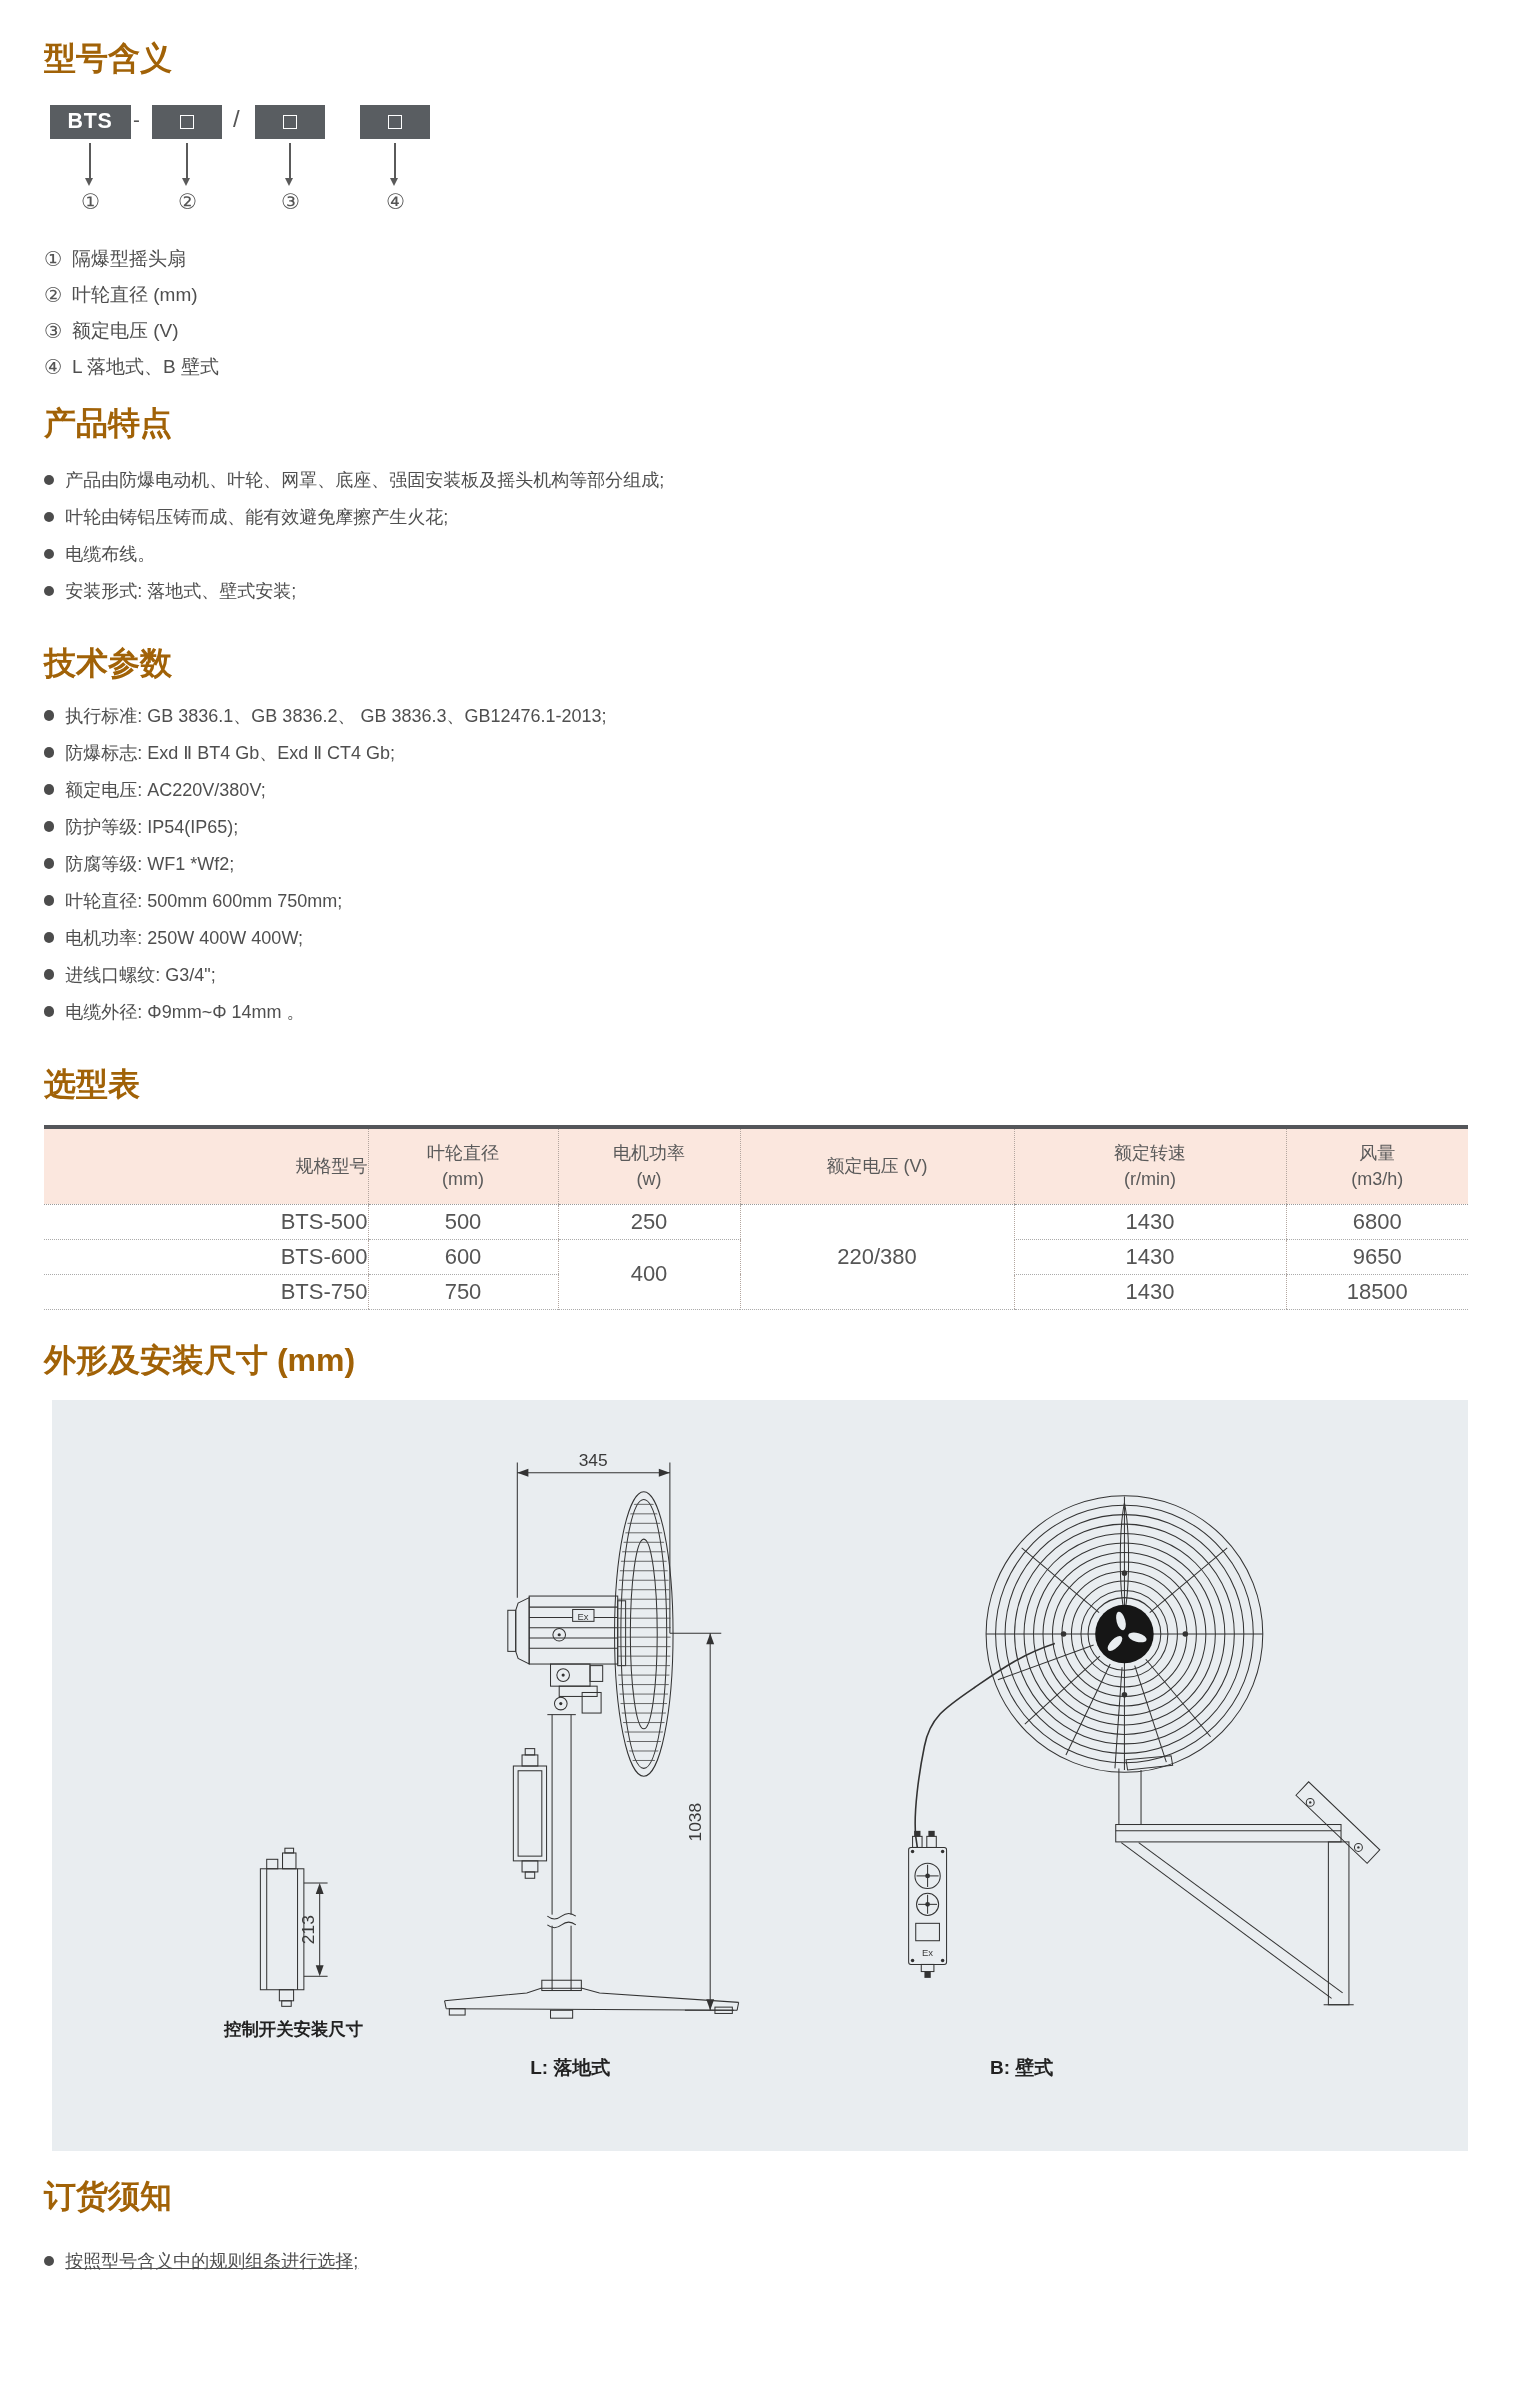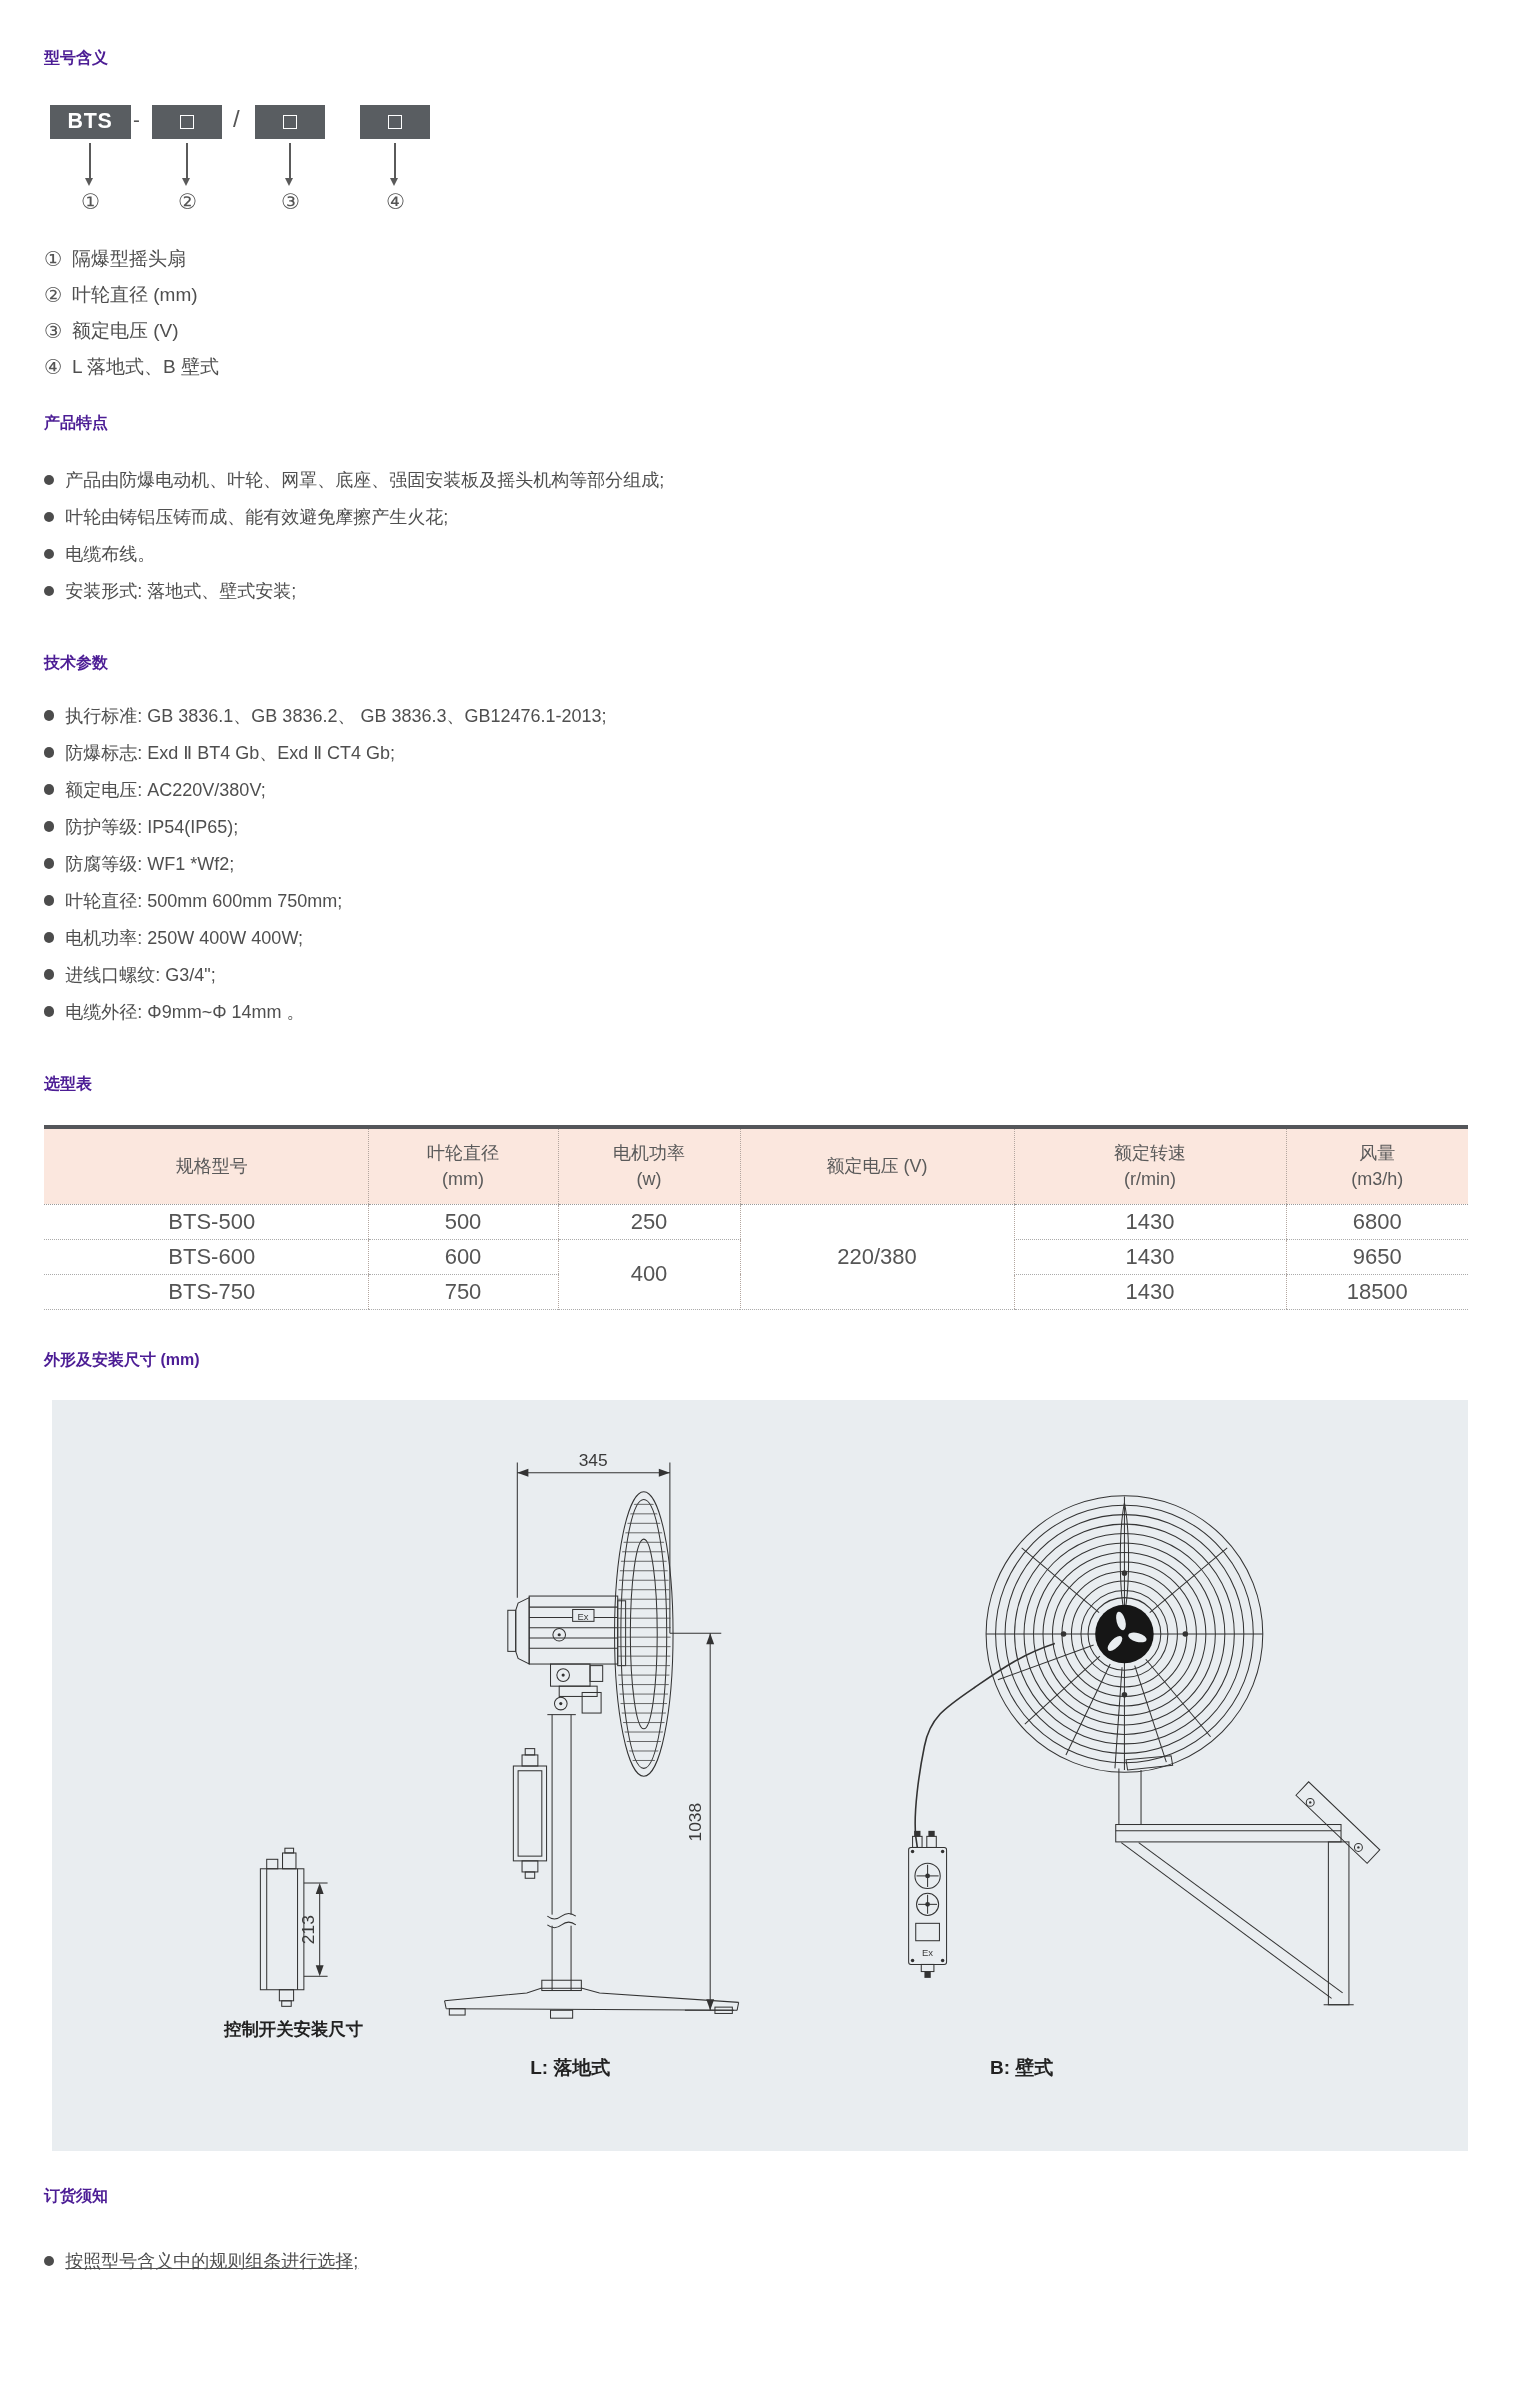--- a/index.html
+++ b/index.html
@@ -1,19 +1,19 @@
 <!DOCTYPE html>
 <html style="font-size:12.7px"><head>
 <meta charset="utf-8">
 <style>
   html,body{margin:0;padding:0;background:#fff;}
   body{font-family:"Liberation Sans","DejaVu Sans",sans-serif;color:#4f4f4f;}
   .page{width:1519px;height:2401px;display:flow-root;overflow:hidden;background:#fff;}
   .content{padding-left:44px;padding-right:51px;}
-  h2.sec-title{font-size:16px;line-height:28.5px;color:#4c1d95;font-weight:600;margin:0;}
+  h2.sec-title{font-size:32px;line-height:28.5px;color:#a16207;font-weight:600;margin:0;}
 
   
   .sec-model h2{margin-top:44px;}
   .model-diagram{position:relative;height:112px;margin-top:32px;}
   .mbox{position:absolute;top:0;height:34px;background:#595d61;color:#fff;
         display:flex;align-items:center;justify-content:center;}
   .mbox.b1{left:5.5px;width:81px;font-size:21.4px;letter-spacing:0.8px;font-weight:bold;}
   .mbox.b2{left:108px;width:70px;}
   .mbox.b3{left:211px;width:70px;}
   .mbox.b4{left:316px;width:70px;}
@@ -40,21 +40,21 @@
 
   
   .sec-selection h2{margin-top:40px;}
   table.sel{border-collapse:collapse;table-layout:fixed;width:1424px;margin-top:26px;
             border-top:4px solid #54565a;}
   table.sel th{background:#fbe7de;color:#5a5a5a;font-weight:normal;font-size:18px;height:75px;
             vertical-align:middle;text-align:center;border-bottom:0.8px dotted #9a9a9a;padding:0;}
   table.sel th div{line-height:26px;}
   table.sel td{font-size:22px;color:#555;height:34px;text-align:center;
             border-bottom:0.8px dotted #ababab;padding:0;}
-  table.sel th.left,table.sel td.left{text-align:center;padding-left:12px;margin-left:22px;}
+  table.sel th.left,table.sel td.left{text-align:right;padding-left:12px;margin-left:22px;}
   table.sel th+th,table.sel td+td{border-left:0.8px dotted #b3a69f;}
 
   
   .sec-dims h2{margin-top:36px;}
   .panel{width:1416px;height:751px;background:#e9edf0;margin-top:26px;margin-left:8px;}
   svg .ln{stroke:#333;fill:none;stroke-width:1.3;}
   svg .thin{stroke:#444;fill:none;stroke-width:1;}
   svg .fillshape{fill:#333;stroke:none;}
   svg text{stroke:none;fill:#3a3a3a;font-family:"Liberation Sans","DejaVu Sans",sans-serif;}
   svg text.dimtxt{font-size:22px;}

